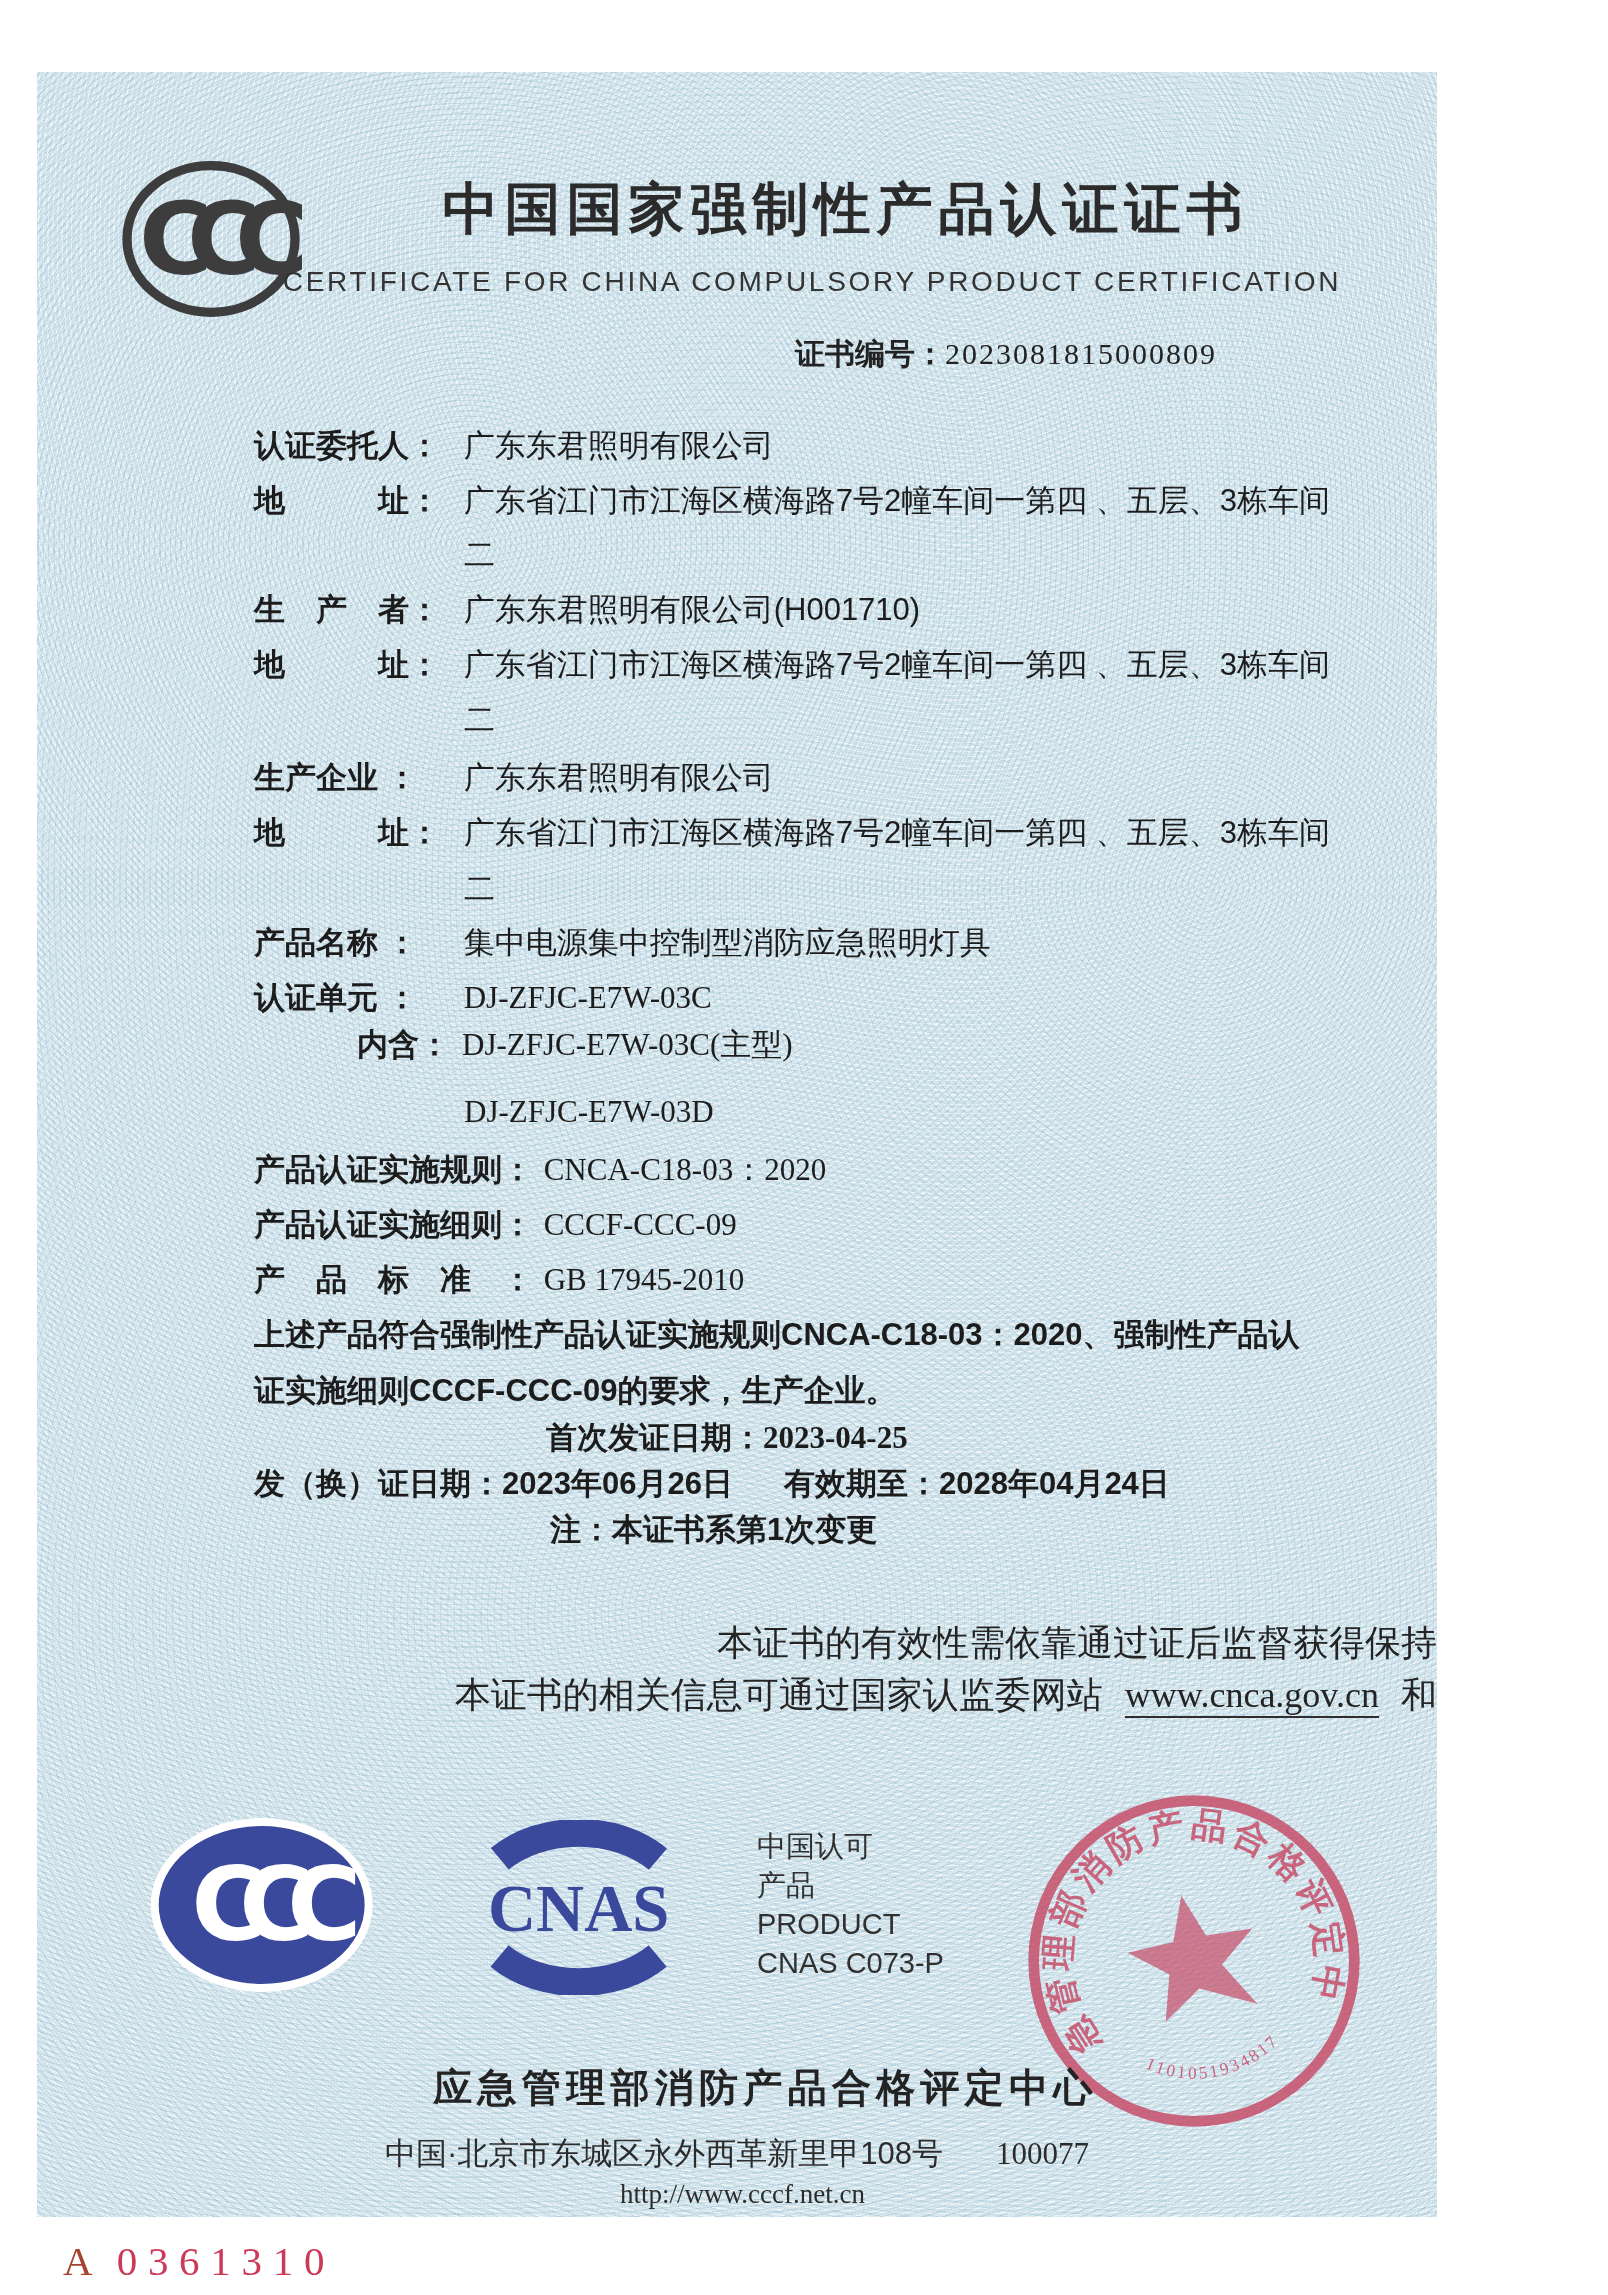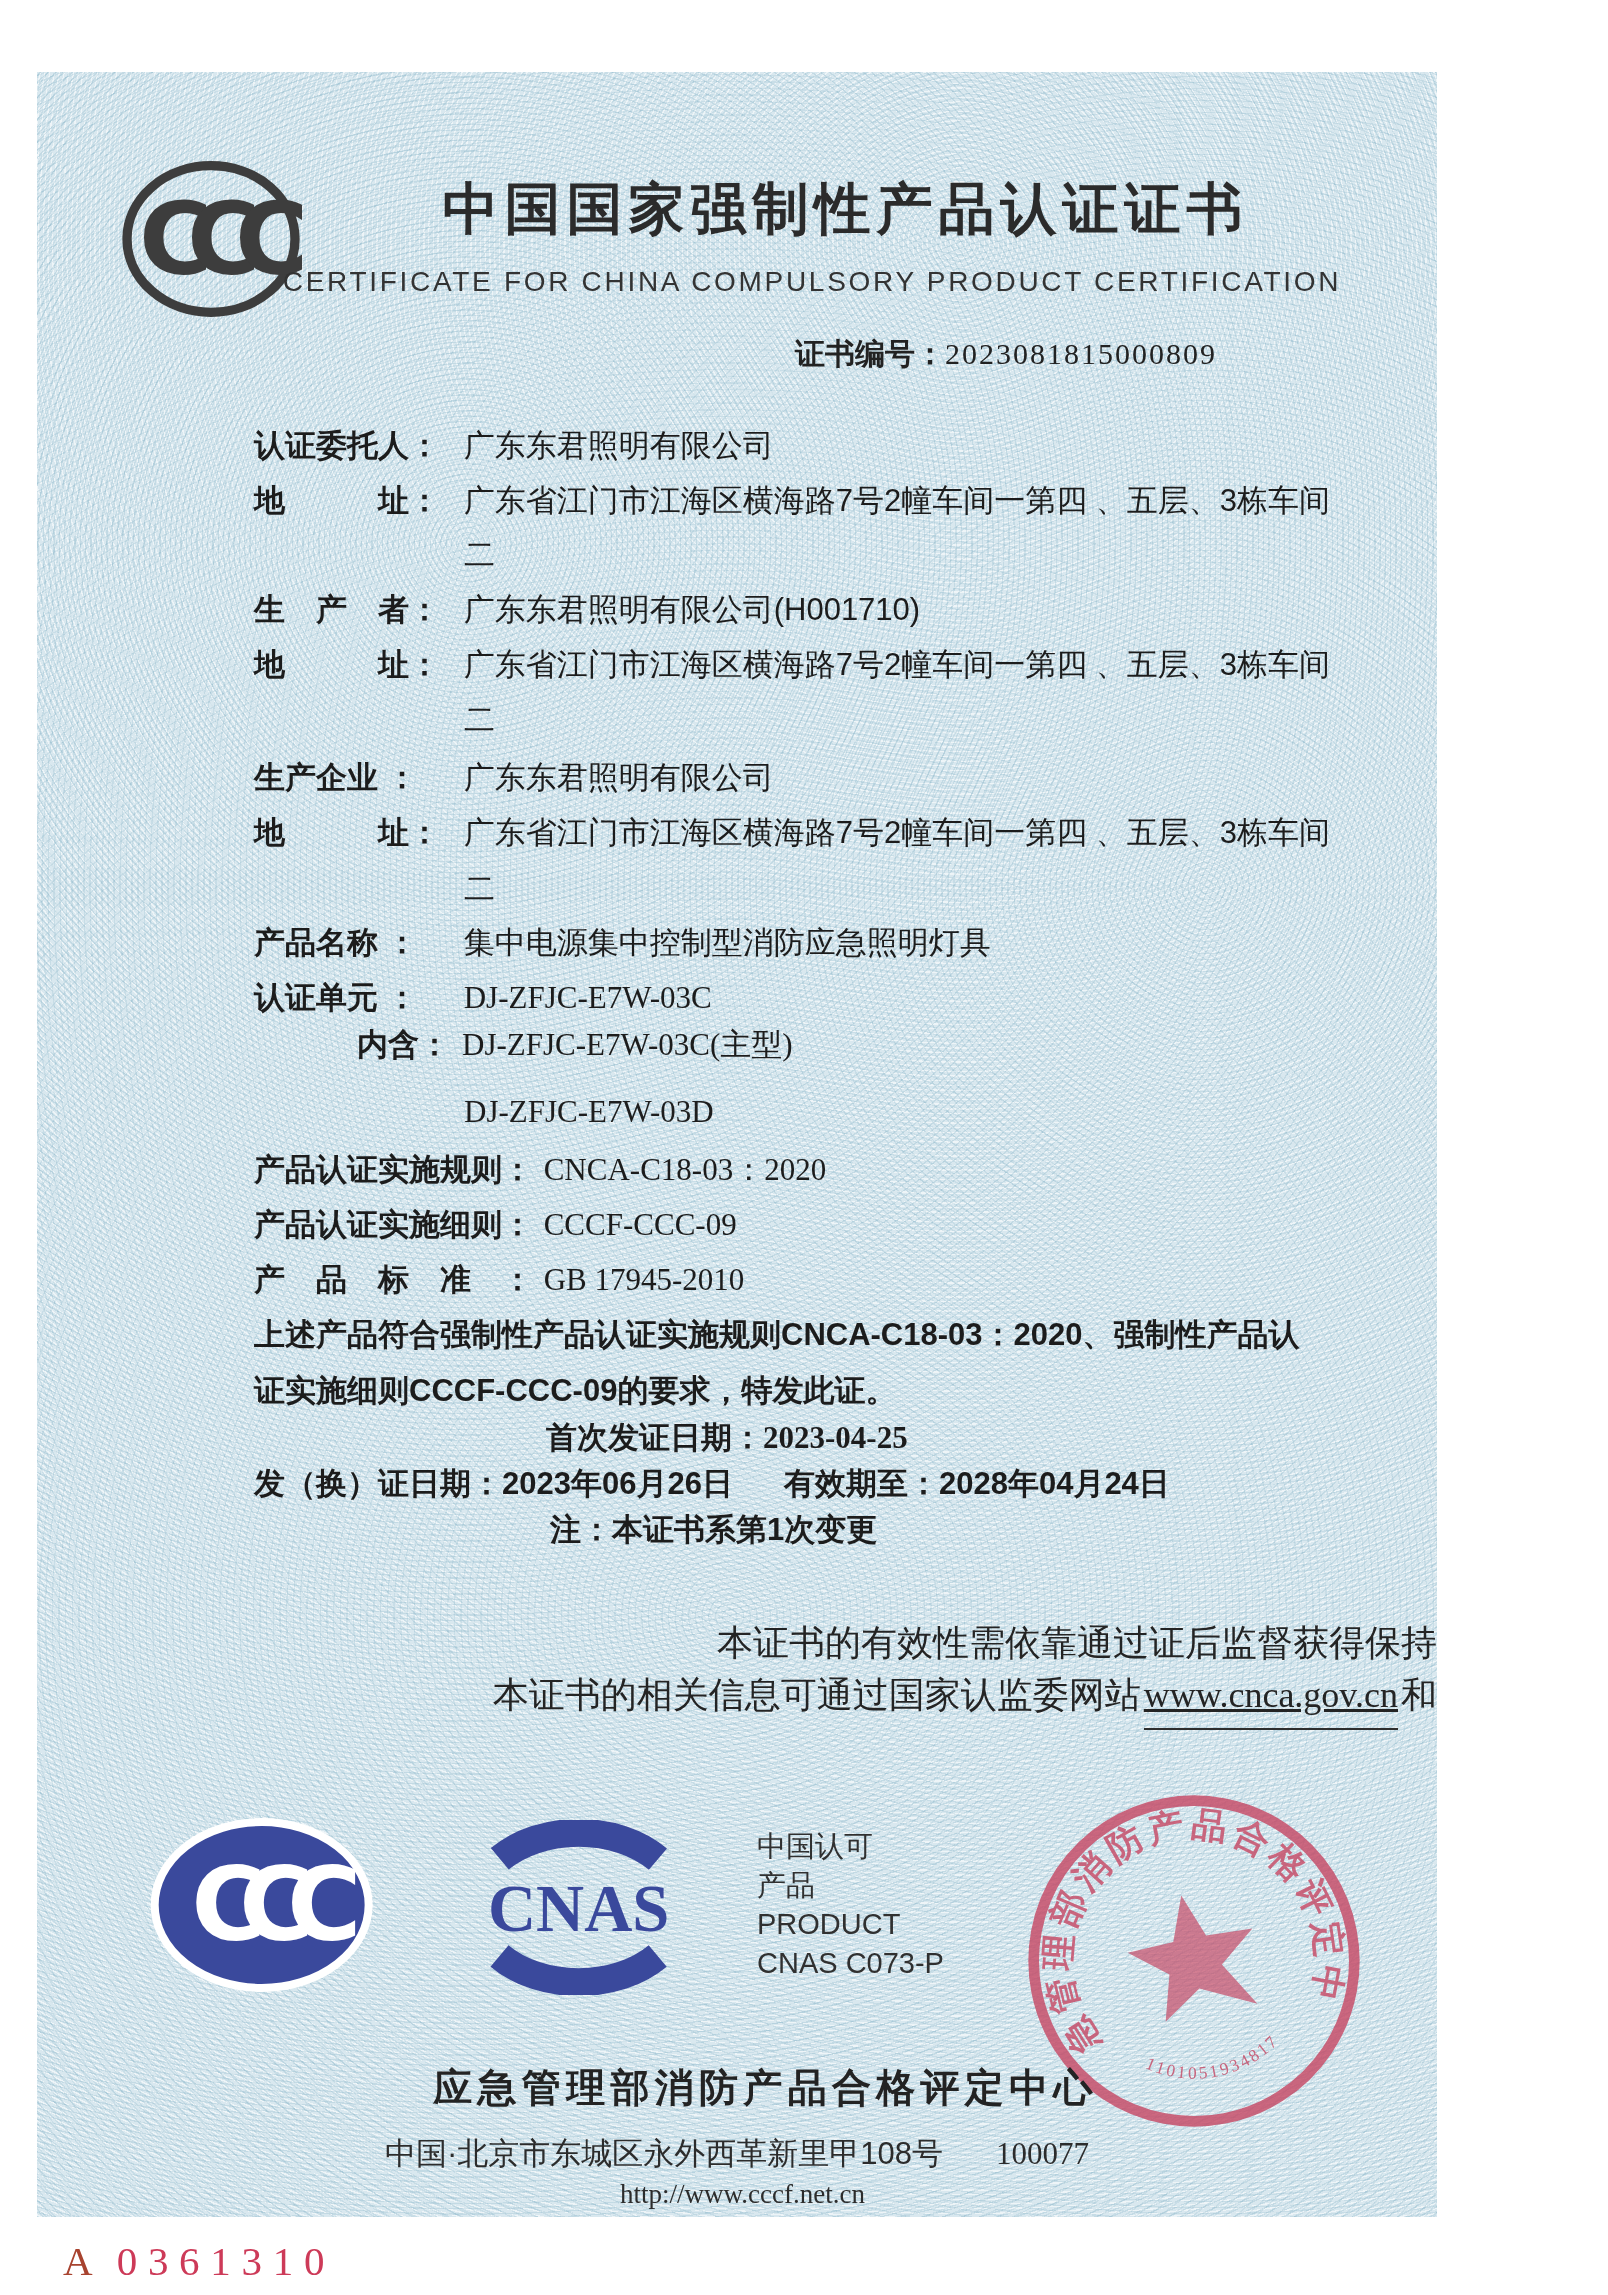--- a/index.html
+++ b/index.html
@@ -28,21 +28,21 @@
   .row{left:254px;font-size:31px;color:#1c1c1c;}
   .lbl{display:inline-block;width:191px;font-weight:700;}
   .lbl2{font-weight:700;}
   .val{margin-left:18.7px;}
   .val-flush{margin-left:12px;}
   .serifv{font-family:"Liberation Serif",serif;}
   .bold{font-weight:700;}
   .cont{left:464px;font-size:31px;}
   
   .notice{left:53px;right:0;text-align:right;font-size:36px;color:#242424;}
-  .ulink{border-bottom:2px solid #2e2e2e;padding-bottom:13px;font-family:"Liberation Serif",serif;margin:0 3px;text-decoration:underline;}
+  .ulink{border-bottom:2px solid #2e2e2e;padding-bottom:1px;font-family:"Liberation Serif",serif;margin:0 22px;}
   
   .accr{left:757px;top:1827px;font-size:29px;line-height:39px;color:#303030;white-space:nowrap;}
   
   .stampbox{left:1027px;top:1794px;width:334px;height:334px;transform:rotate(-11deg);opacity:.82;}
   .stamp-label{left:1089px;top:1926px;font-size:30px;letter-spacing:8px;color:#262626;}
   
   .org{left:94px;right:0;top:2061px;text-align:center;font-size:39px;font-weight:700;letter-spacing:5.3px;color:#232323;}
   .addr{left:37px;right:0;top:2133px;text-align:center;font-size:31px;color:#2c2c2c;}
   .addr .post{margin-left:53px;font-family:"Liberation Serif",serif;}
   .url{left:48px;right:0;top:2179px;text-align:center;font-size:27px;color:#2c2c2c;font-family:"Liberation Serif",serif;}
@@ -106,21 +106,21 @@
     <span class="lbl2">产品认证实施规则：</span><span class="serifv" style="margin-left:10.7px">CNCA-C18-03：2020</span>
   </div>
   <div class="abs row" style="top:1204px">
     <span class="lbl2">产品认证实施细则：</span><span class="serifv" style="margin-left:10.7px">CCCF-CCC-09</span>
   </div>
   <div class="abs row" style="top:1259px">
     <span class="lbl2">产　品　标　准　：</span><span class="serifv" style="margin-left:10.7px">GB 17945-2010</span>
   </div>
 
   <div class="abs row bold" style="top:1314px">上述产品符合强制性产品认证实施规则CNCA-C18-03：2020、强制性产品认</div>
-  <div class="abs row bold" style="top:1370px">证实施细则CCCF-CCC-09的要求，特发此证。</div>
+  <div class="abs row bold" style="top:1370px">证实施细则CCCF-CCC-09的要求，生产企业。</div>
 
   <div class="abs row bold" style="top:1417px;left:546px">
     <span>首次发证日期：</span><span class="serifv">2023-04-25</span>
   </div>
   <div class="abs row bold" style="top:1463px">
     <span>发（换）证日期：</span><span>2023年06月26日</span><span style="margin-left:51px">有效期至：</span><span>2028年04月24日</span>
   </div>
   <div class="abs row bold" style="top:1509px;left:550px">注：本证书系第1次变更</div>
 
   <div class="abs notice" style="top:1619px">本证书的有效性需依靠通过证后监督获得保持</div>

